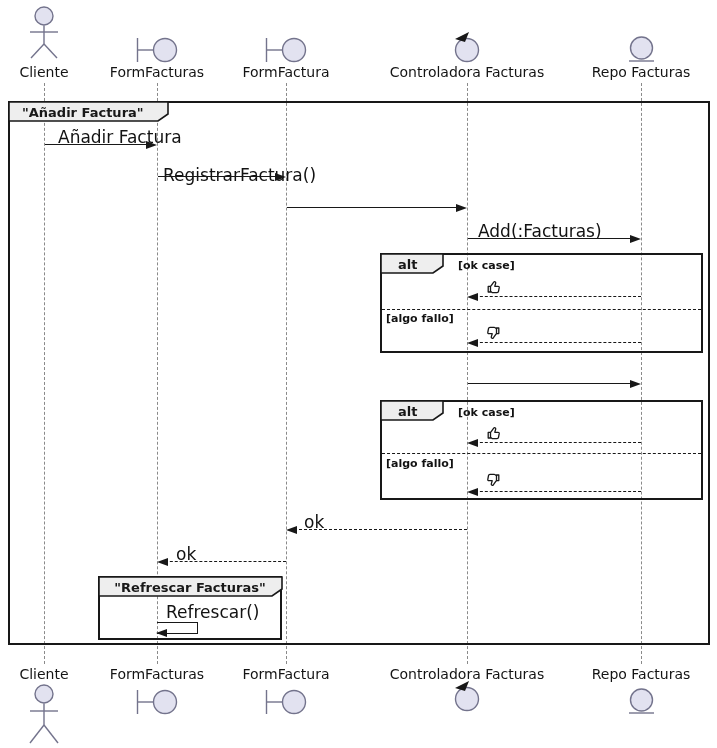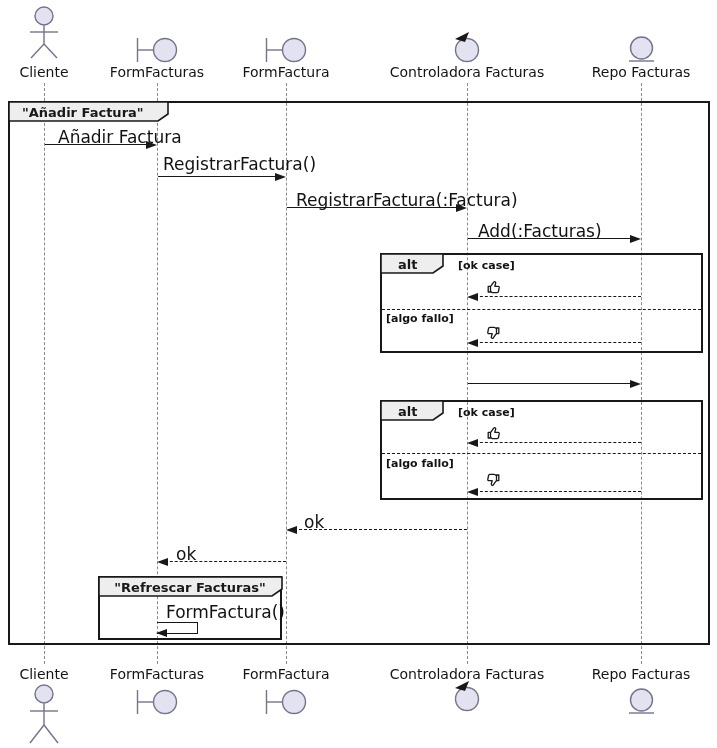--- a/index.html
+++ b/index.html
@@ -86,25 +86,24 @@
     <svg class="tab" width="162" height="22">
       <polygon class="tabshape" points="1,1 160,1 160,13 150,20 1,20"></polygon>
     </svg>
     <div class="tab-text" style="left:12px;top:2px">"Añadir Factura"</div>
   </div>
 
   <div class="msg-label" style="left:58px;top:127px">Añadir Factura</div>
   <div class="line" style="left:45px;top:144px;width:102px"></div>
   <div class="head-r" style="left:146px;top:141px"></div>
 
-  <div class="msg-label" style="left:163px;top:154px">RegistrarFactura()</div>
+  <div class="msg-label" style="left:163px;top:165px">RegistrarFactura()</div>
   <div class="line" style="left:158px;top:176px;width:118px"></div>
   <div class="head-r" style="left:275px;top:173px"></div>
 
-  <div class="msg-label" style="left:296px;top:190px">RegistrarFactura(:Factura)</div>
   <div class="line" style="left:287px;top:207px;width:170px"></div>
   <div class="head-r" style="left:456px;top:204px"></div>
 
   <div class="msg-label" style="left:478px;top:221px">Add(:Facturas)</div>
   <div class="line" style="left:468px;top:238px;width:163px"></div>
   <div class="head-r" style="left:630px;top:235px"></div>
 
   <div class="frame" style="left:380px;top:253px;width:323px;height:100px">
     <svg class="tab" width="66" height="22">
       <polygon class="tabshape" points="1,1 63,1 63,13 53,20 1,20"></polygon>
@@ -155,21 +154,21 @@
   <div class="msg-label" style="left:176px;top:544px">ok</div>
   <div class="line dashed" style="left:160px;top:561px;width:126px"></div>
   <div class="head-l" style="left:157px;top:558px"></div>
 
   <div class="frame" style="left:98px;top:576px;width:184px;height:64px">
     <svg class="tab" width="186" height="22">
       <polygon class="tabshape" points="1,1 184,1 184,13 174,20 1,20"></polygon>
     </svg>
     <div class="tab-text" style="left:0;top:2px;width:180px;text-align:center">"Refrescar Facturas"</div>
   </div>
-  <div class="msg-label" style="left:166px;top:602px">FormFactura()</div>
+  <div class="msg-label" style="left:166px;top:602px">Refrescar()</div>
   <div class="selfloop" style="left:157px;top:622px;width:41px;height:12px"></div>
   <div class="head-l" style="left:156px;top:629px"></div>
 
   <div class="plabel" style="left:-36px;top:666px">Cliente</div>
   <div class="plabel" style="left:77px;top:666px">FormFacturas</div>
   <div class="plabel" style="left:206px;top:666px">FormFactura</div>
   <div class="plabel" style="left:387px;top:666px">Controladora Facturas</div>
   <div class="plabel" style="left:561px;top:666px">Repo Facturas</div>
 
   <svg class="icon" style="left:26px;top:683px" width="36" height="65">

